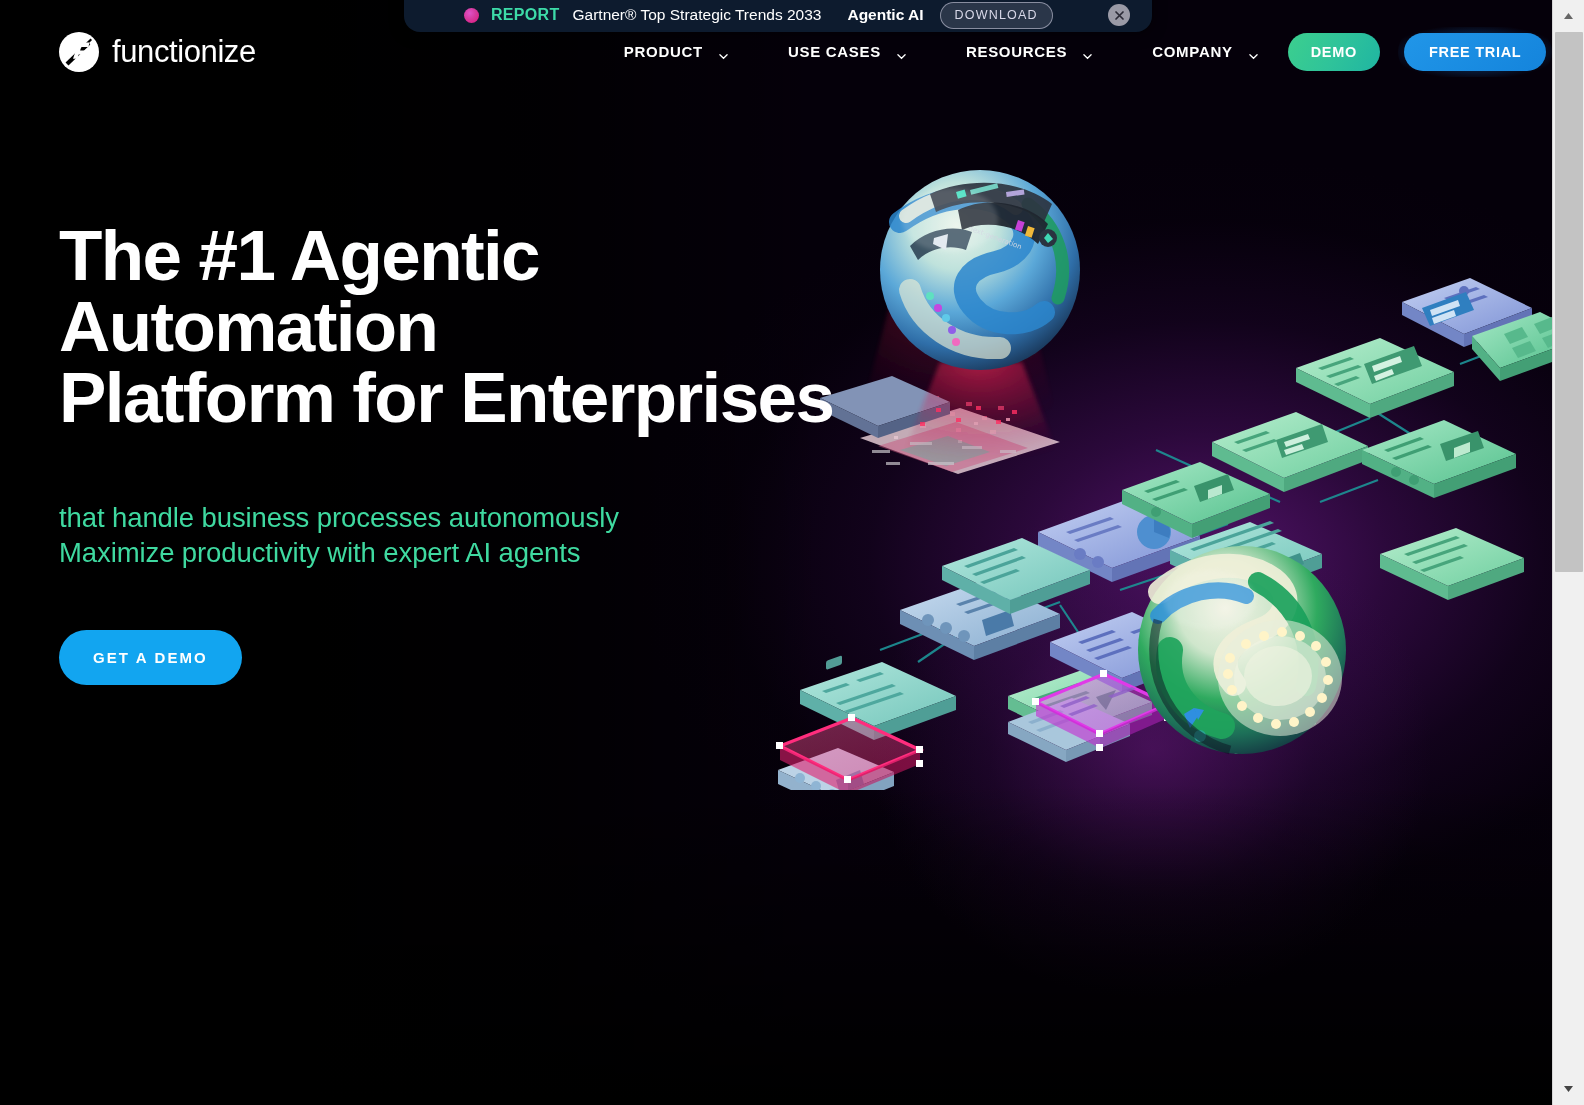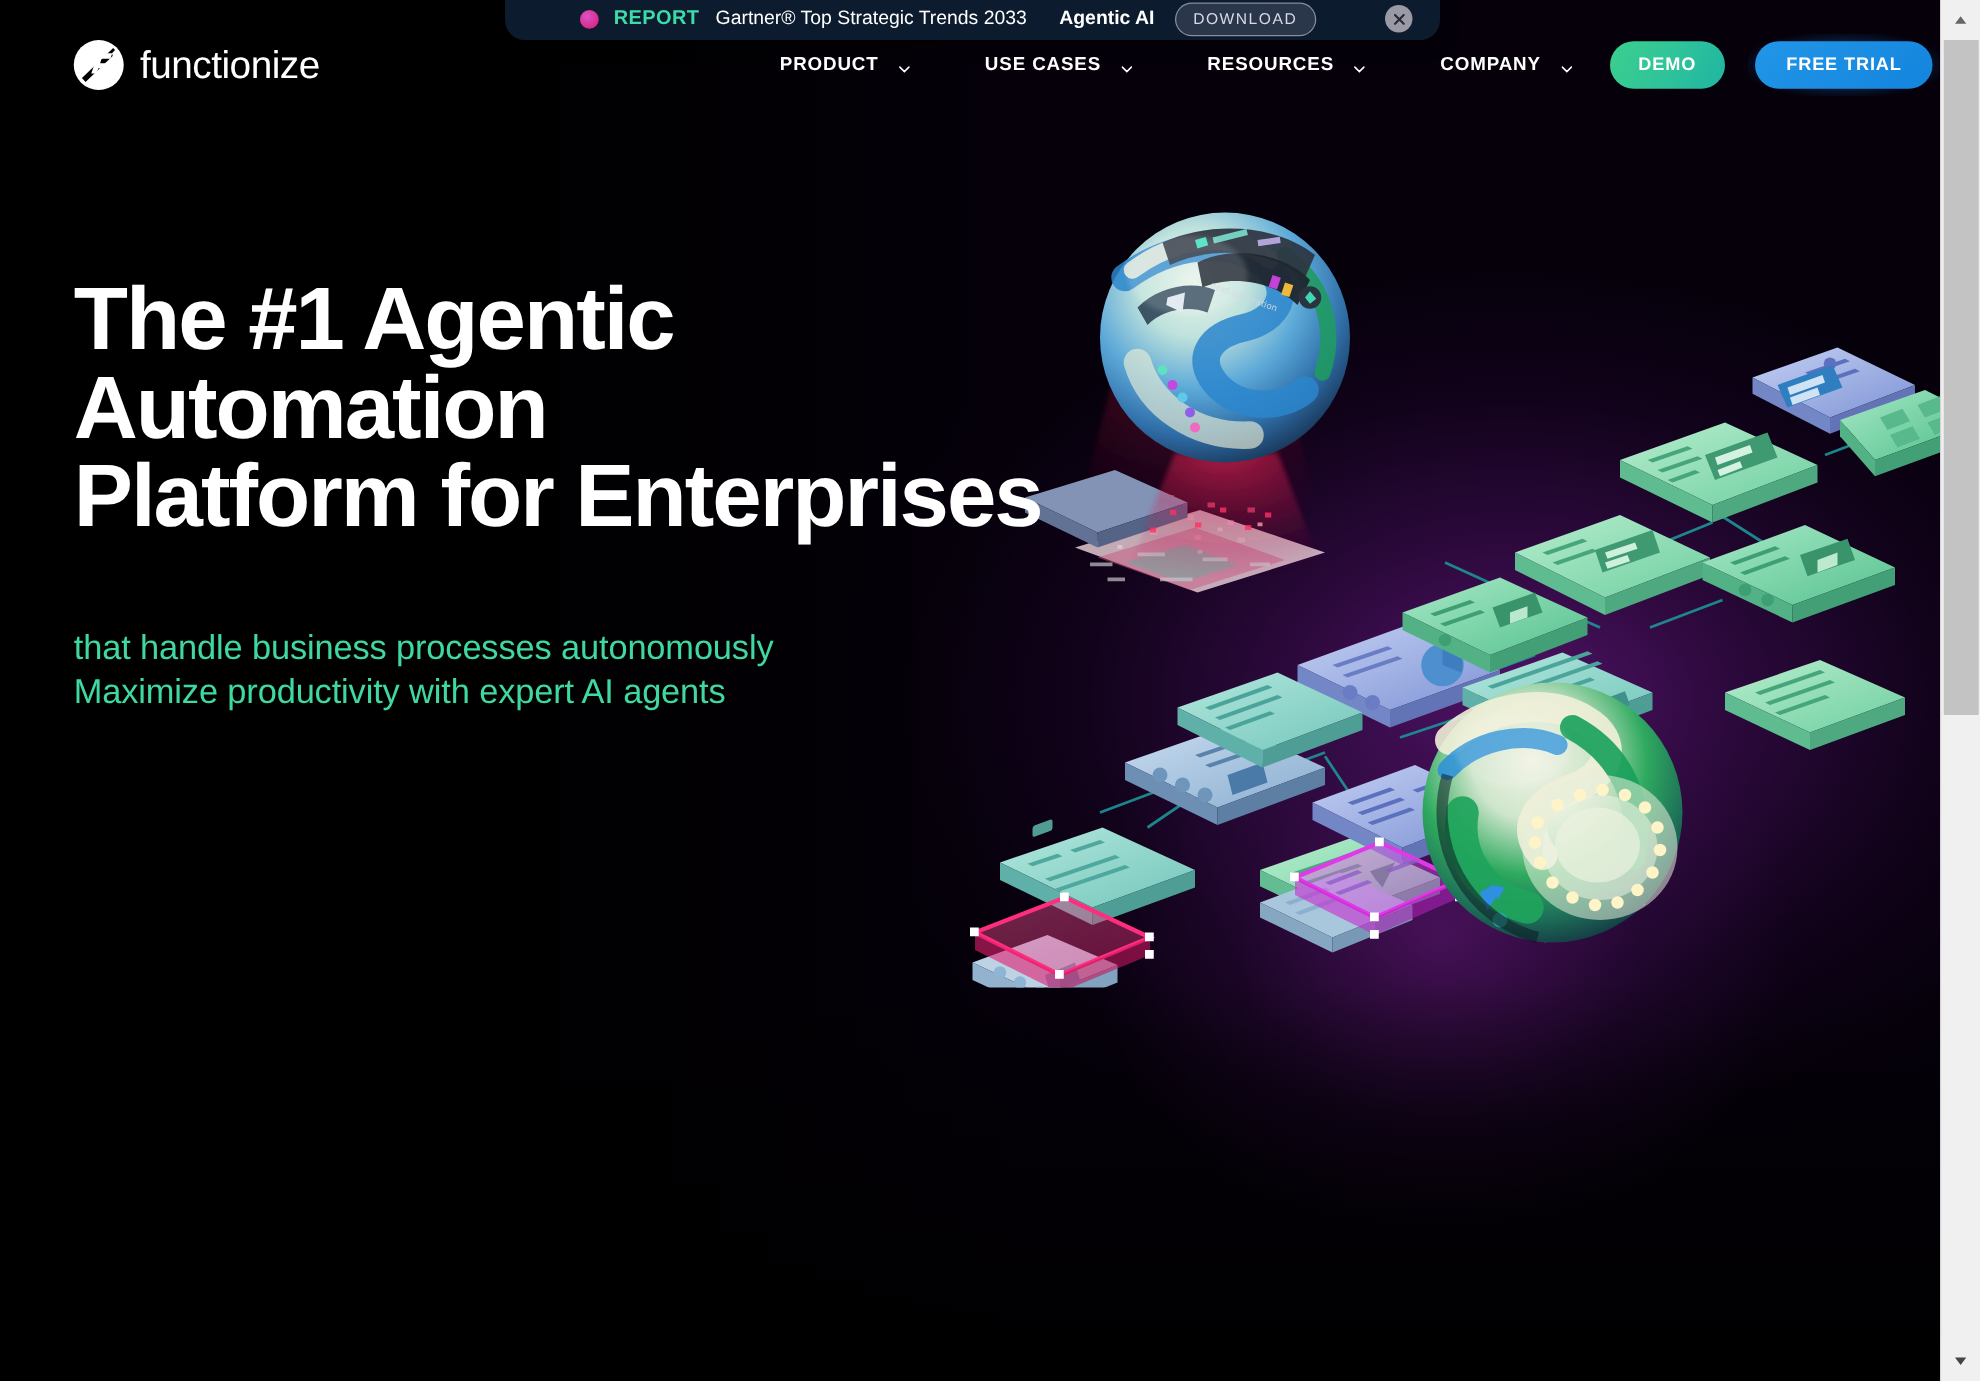--- a/index.html
+++ b/index.html
@@ -744,20 +744,21 @@
     <div class="hero">
       <h1 class="hero-h1">
         <span>The #1 Agentic</span>
         <span>Automation</span>
         <span>Platform for Enterprises</span>
       </h1>
       <div class="hero-sub">
         <span>that handle business processes autonomously</span>
         <span>Maximize productivity with expert AI agents</span>
       </div>
+      <a class="cta">GET A DEMO</a>
     </div>
   </div>
 
   <div class="scrollbar">
     <div class="sb-btn">
       <svg width="11" height="8" viewBox="0 0 11 8" aria-hidden="true">
           <path d="M5.5 1 L10 7 L1 7 Z" fill="#666"></path>
         </svg>
     </div>
     <div class="sb-track">

